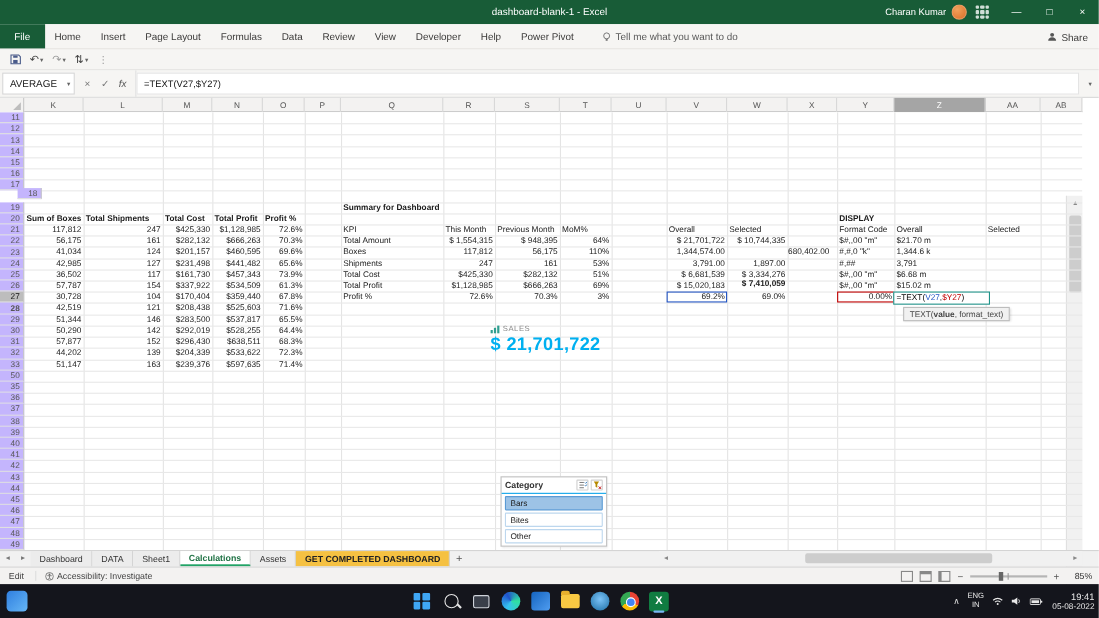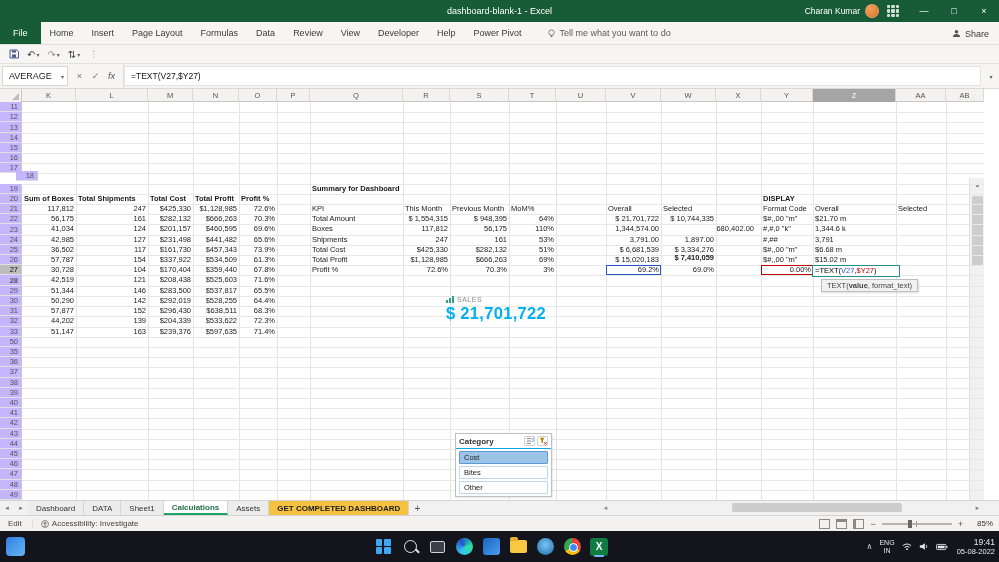--- a/index.html
+++ b/index.html
@@ -286,21 +286,21 @@
               </svg>
           </span>
           <span class="slicer-ico">
             <svg width="8" height="8" viewBox="0 0 10 10">
                 <path d="M1 1h6L5 4v4L3 7V4z" fill="#b58900"></path>
                 <path d="M6.5 6.5l3 3M9.5 6.5l-3 3" stroke="#c00000" stroke-width="1"></path>
               </svg>
           </span>
         </div>
         <div class="slicer-items" id="slicer-items">
-            <div class="sitem sel">Cost</div>
+            <div class="sitem sel">Bars</div>
             <div class="sitem">Bites</div>
             <div class="sitem">Other</div>
           </div>
       </div>
 
     <div class="vline" style="left: 76px;"></div>
         <div class="vline" style="left: 148px;"></div>
         <div class="vline" style="left: 193px;"></div>
         <div class="vline" style="left: 239px;"></div>
         <div class="vline" style="left: 277px;"></div>

